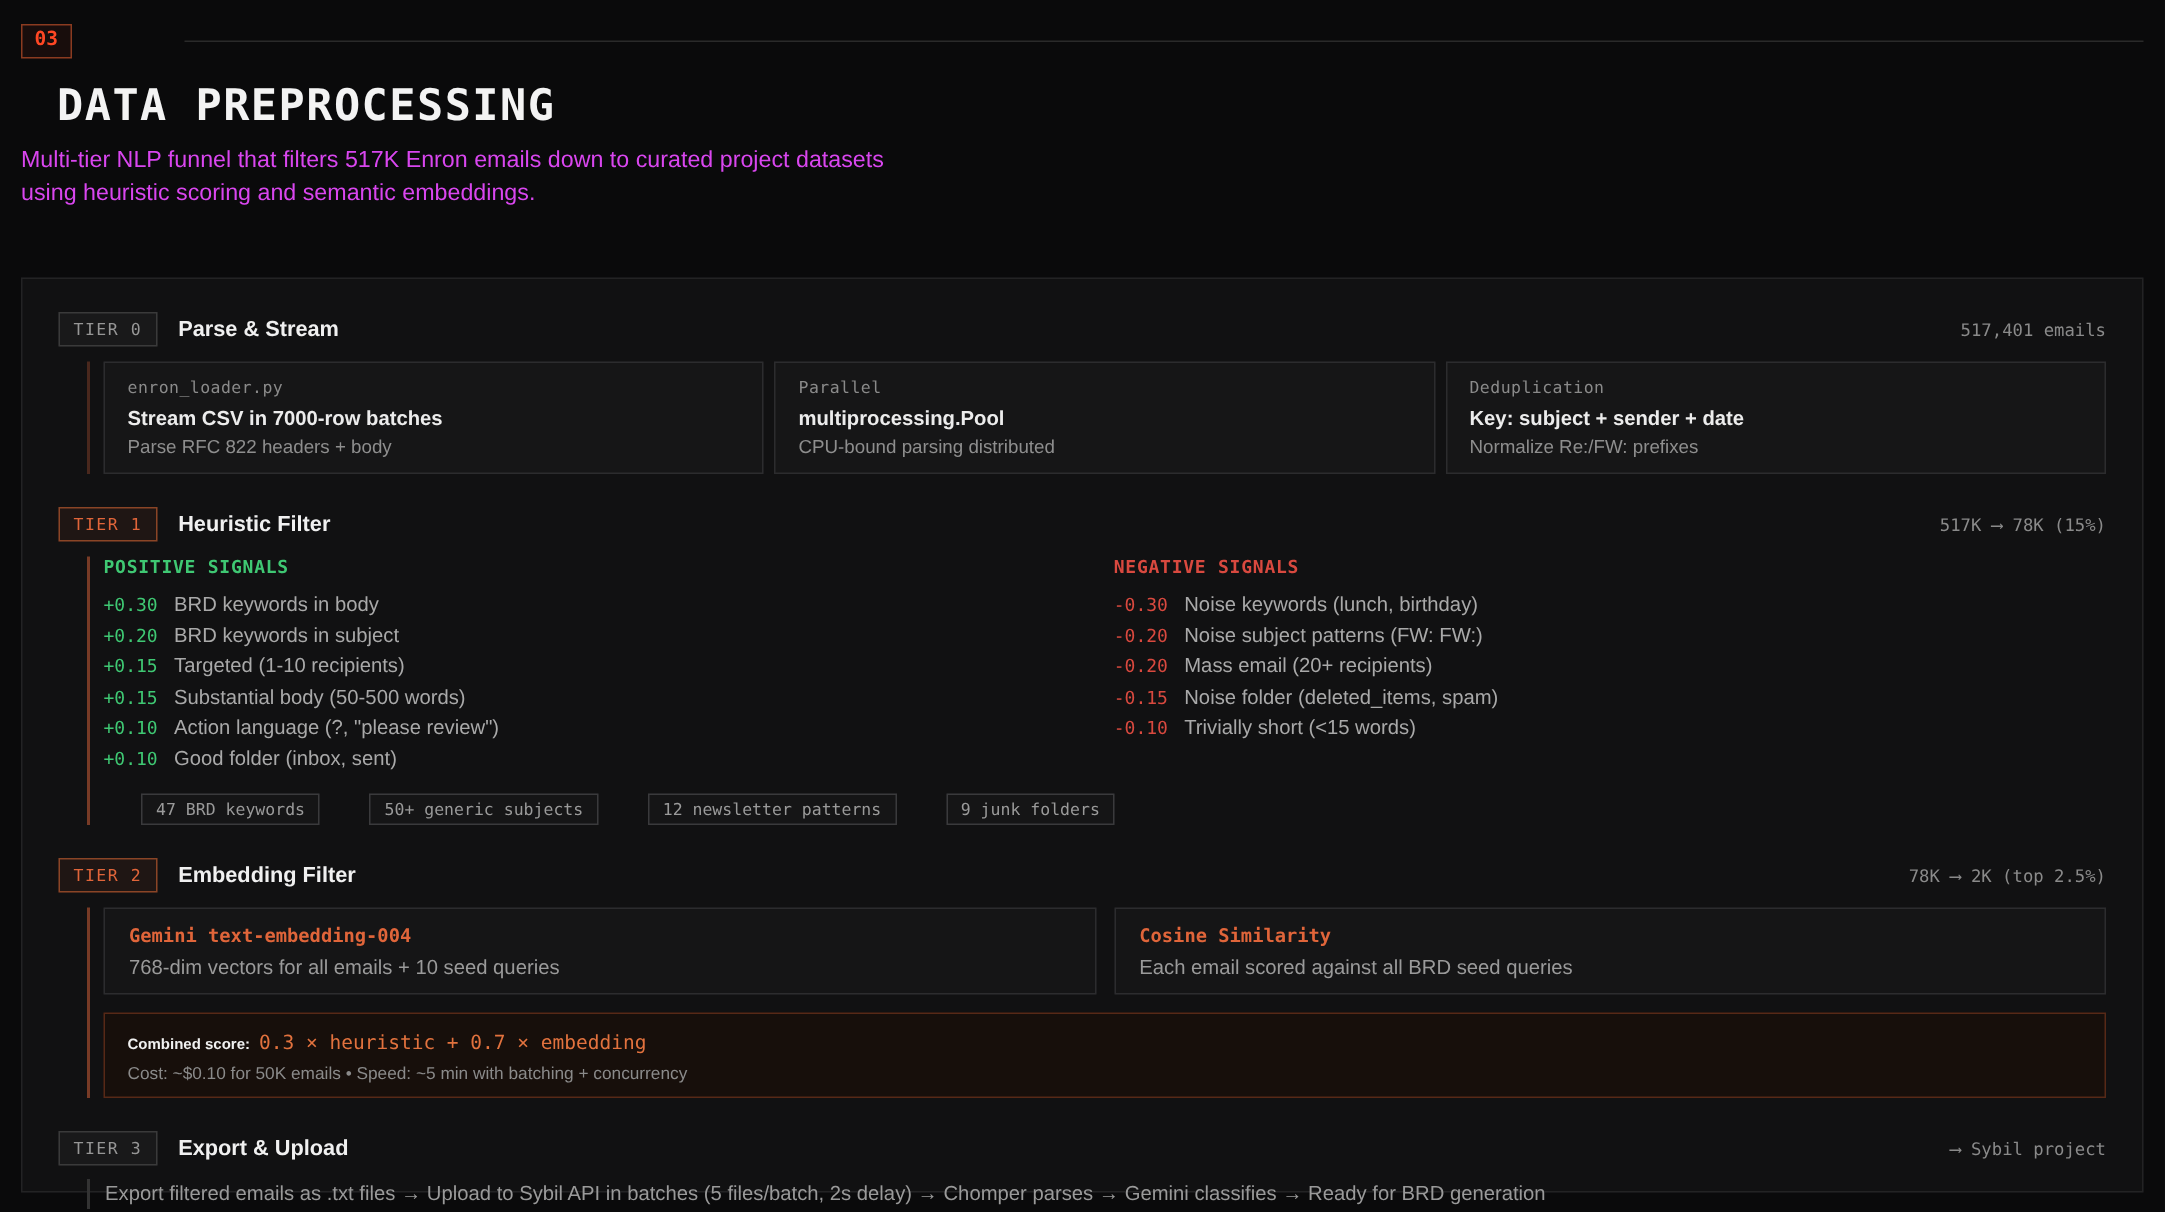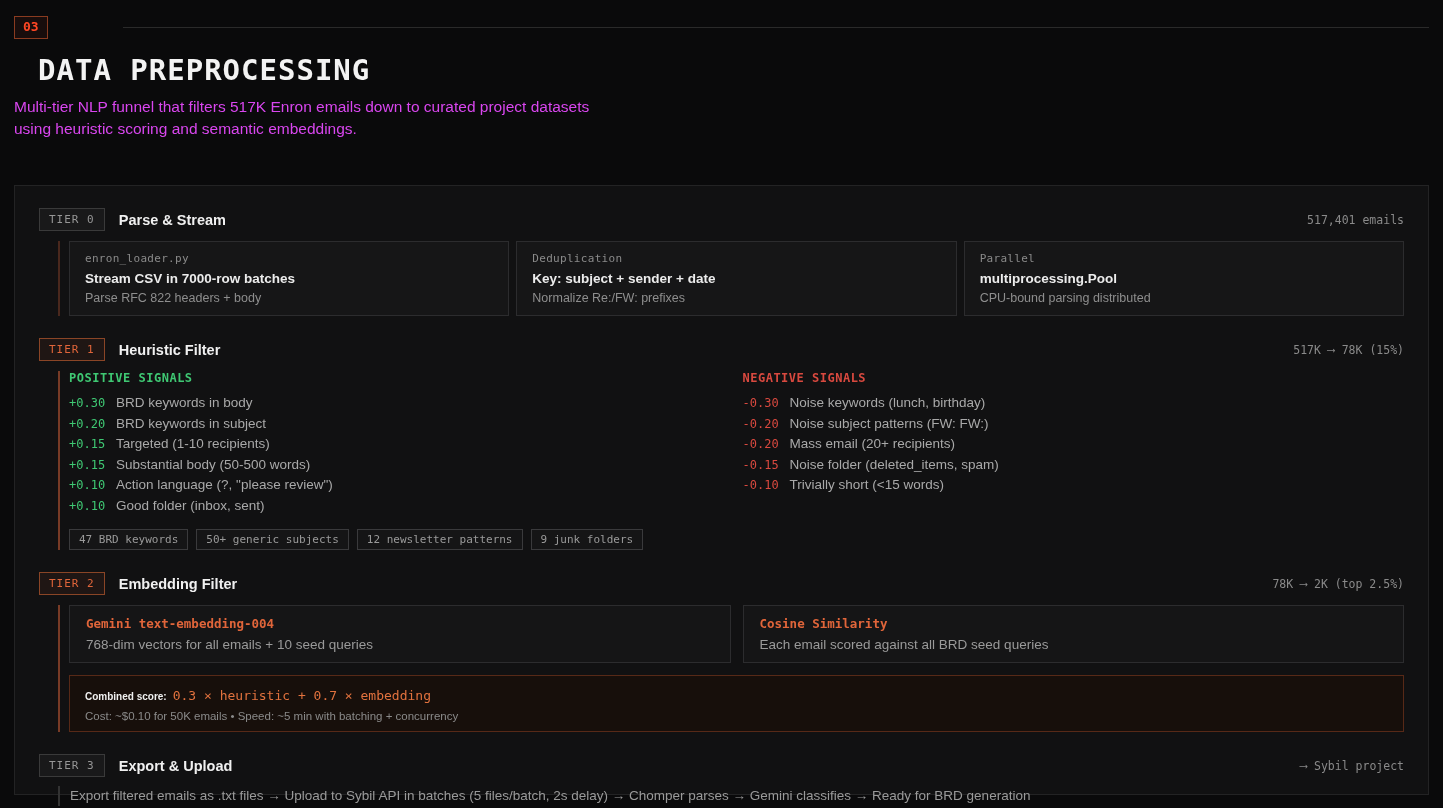--- a/index.html
+++ b/index.html
@@ -79,21 +79,21 @@
     font-size:12px; width:47px; flex-shrink:0;
   }
   .sig-val.pos { color:#3fc873; }
   .sig-val.neg { color:#d9493f; }
   .sig-label { font-size:13.5px; color:#a9a9a9; }
 
   .tags { display:flex; gap:8px; margin-top:10px; }
   .tag {
     font-family:"DejaVu Sans Mono", monospace;
     font-size:11px; color:#9a9a9a; border:1px solid #3a3a3c;
-    background:#151516; padding:3px 9px; line-height:13px;
+    background:#151516; padding:3px 9px; line-height:13px;margin-left:25px;
   }
 
   
   .cards2 { display:grid; grid-template-columns:1fr 1fr; gap:12px; }
   .ecard { background:#151516; border:1px solid #2c2c2e; padding:10px 16px; }
   .ecard-title {
     font-family:"DejaVu Sans Mono", monospace;
     font-size:12.5px; font-weight:bold; color:#e0653a;
   }
   .ecard-desc { font-size:13.5px; color:#9a9a9a; margin-top:6px; }
@@ -139,28 +139,28 @@
       <span class="tier-stat">517,401 emails</span>
     </div>
     <div class="tier-body accent-dim">
       <div class="cards3">
         <div class="card">
           <div class="card-label">enron_loader.py</div>
           <div class="card-title">Stream CSV in 7000-row batches</div>
           <div class="card-desc">Parse RFC 822 headers + body</div>
         </div>
         <div class="card">
+          <div class="card-label">Parallel</div>
+          <div class="card-title">multiprocessing.Pool</div>
+          <div class="card-desc">CPU-bound parsing distributed</div>
+        </div>
+        <div class="card">
           <div class="card-label">Deduplication</div>
           <div class="card-title">Key: subject + sender + date</div>
           <div class="card-desc">Normalize Re:/FW: prefixes</div>
-        </div>
-        <div class="card">
-          <div class="card-label">Parallel</div>
-          <div class="card-title">multiprocessing.Pool</div>
-          <div class="card-desc">CPU-bound parsing distributed</div>
         </div>
       </div>
     </div>
   </section>
 
   <section class="tier">
     <div class="tier-head">
       <span class="tier-badge accent">TIER 1</span>
       <span class="tier-title">Heuristic Filter</span>
       <span class="tier-stat">517K ⟶ 78K (15%)</span>

